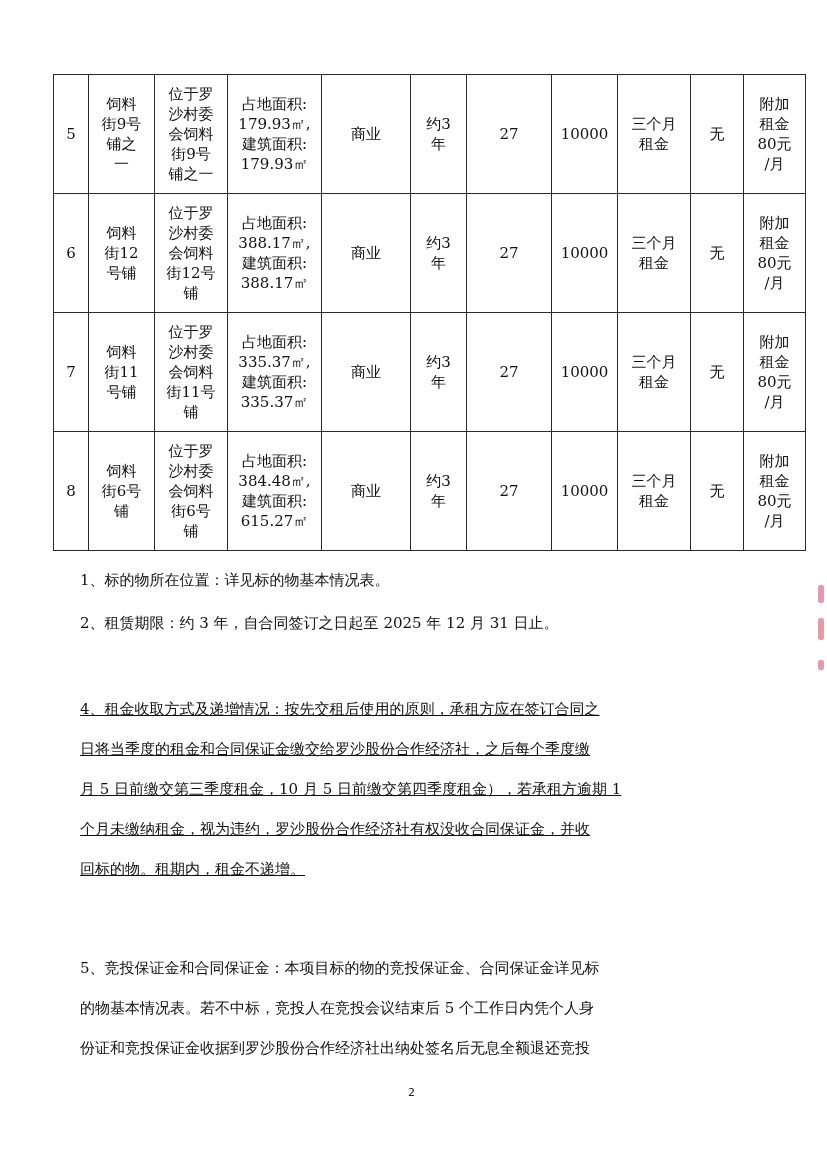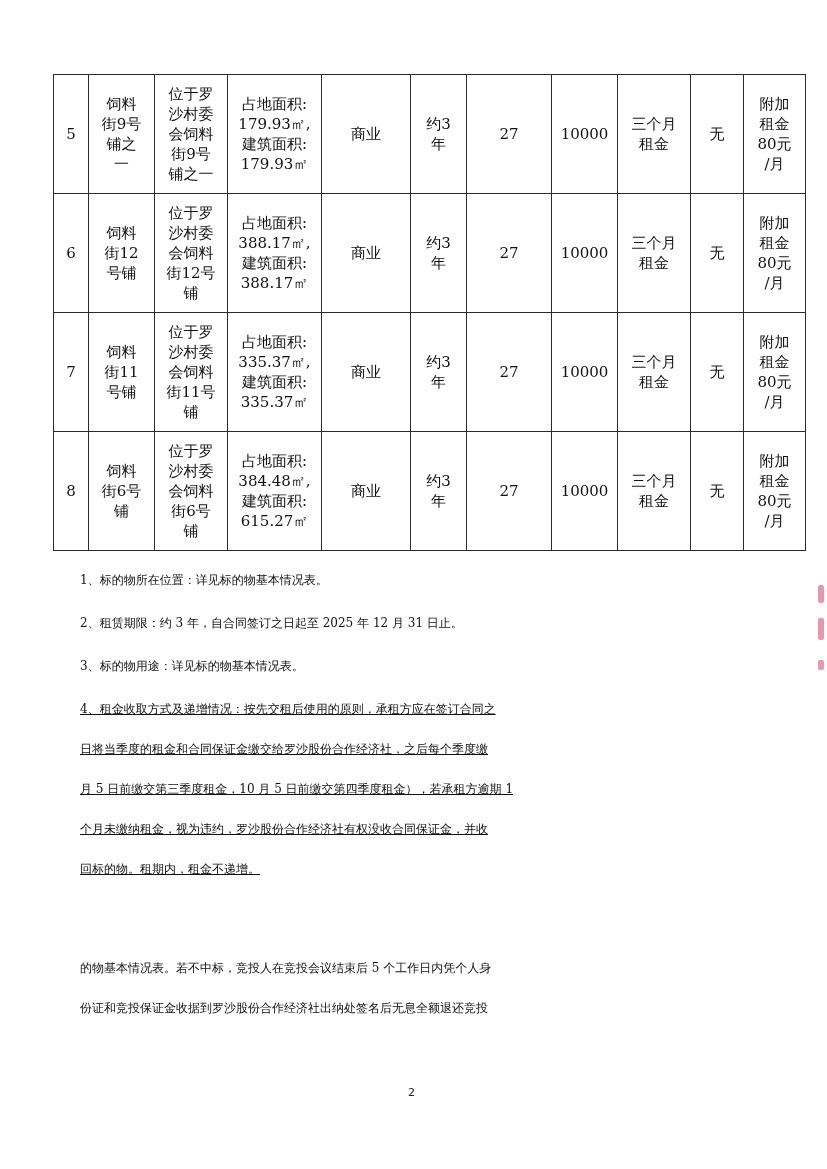--- a/index.html
+++ b/index.html
@@ -35,21 +35,21 @@
   table.rent col.c6 { width: 85px; }
   table.rent col.c7 { width: 66px; }
   table.rent col.c8 { width: 73px; }
   table.rent col.c9 { width: 53px; }
   table.rent col.c10 { width: 62px; }
 
   .cell-lines span { display: block; }
 
   .para {
     position: absolute; left: 80px; width: 700px;
-    font-size: 12px;
+    font-size: 15px;
     line-height: 40px;
     text-align: justify;
   }
   .para .line { display: block; white-space: nowrap; }
 
   .page-number {
     position: absolute; left: 408px; top: 1086px;
     font-family: "DejaVu Sans", "Liberation Sans", sans-serif;
     font-size: 11px; color: #222;
   }
@@ -238,33 +238,31 @@
         </tr>
       </tbody>
   </table>
 
   <div class="para" style="top:560px;">
     <span class="line">1、标的物所在位置：详见标的物基本情况表。</span>
   </div>
   <div class="para" style="top:603px;">
     <span class="line">2、租赁期限：约 3 年，自合同签订之日起至 2025 年 12 月 31 日止。</span>
   </div>
-  <div class="para" style="top:646px;">
-    <span class="line">3、标的物用途：详见标的物基本情况表。</span>
-  </div>
 
   <div class="para" style="top:689px;text-decoration:underline;">
     <span class="line">4、租金收取方式及递增情况：按先交租后使用的原则，承租方应在签订合同之</span>
     <span class="line">日将当季度的租金和合同保证金缴交给罗沙股份合作经济社，之后每个季度缴</span>
     <span class="line">月 5 日前缴交第三季度租金，10 月 5 日前缴交第四季度租金），若承租方逾期 1</span>
     <span class="line">个月未缴纳租金，视为违约，罗沙股份合作经济社有权没收合同保证金，并收</span>
     <span class="line">回标的物。租期内，租金不递增。</span>
   </div>
 
   <div class="para" style="top:948px;">
+    <span class="line">5、竞投保证金和合同保证金：本项目标的物的竞投保证金、合同保证金详见标</span>
     <span class="line">的物基本情况表。若不中标，竞投人在竞投会议结束后 5 个工作日内凭个人身</span>
     <span class="line">份证和竞投保证金收据到罗沙股份合作经济社出纳处签名后无息全额退还竞投</span>
   </div>
 
   <div class="page-number">2</div>
 
   <div class="stamp" style="top:585px;height:18px;"></div>
   <div class="stamp" style="top:618px;height:22px;"></div>
   <div class="stamp" style="top:660px;height:10px;"></div>
 </div>

